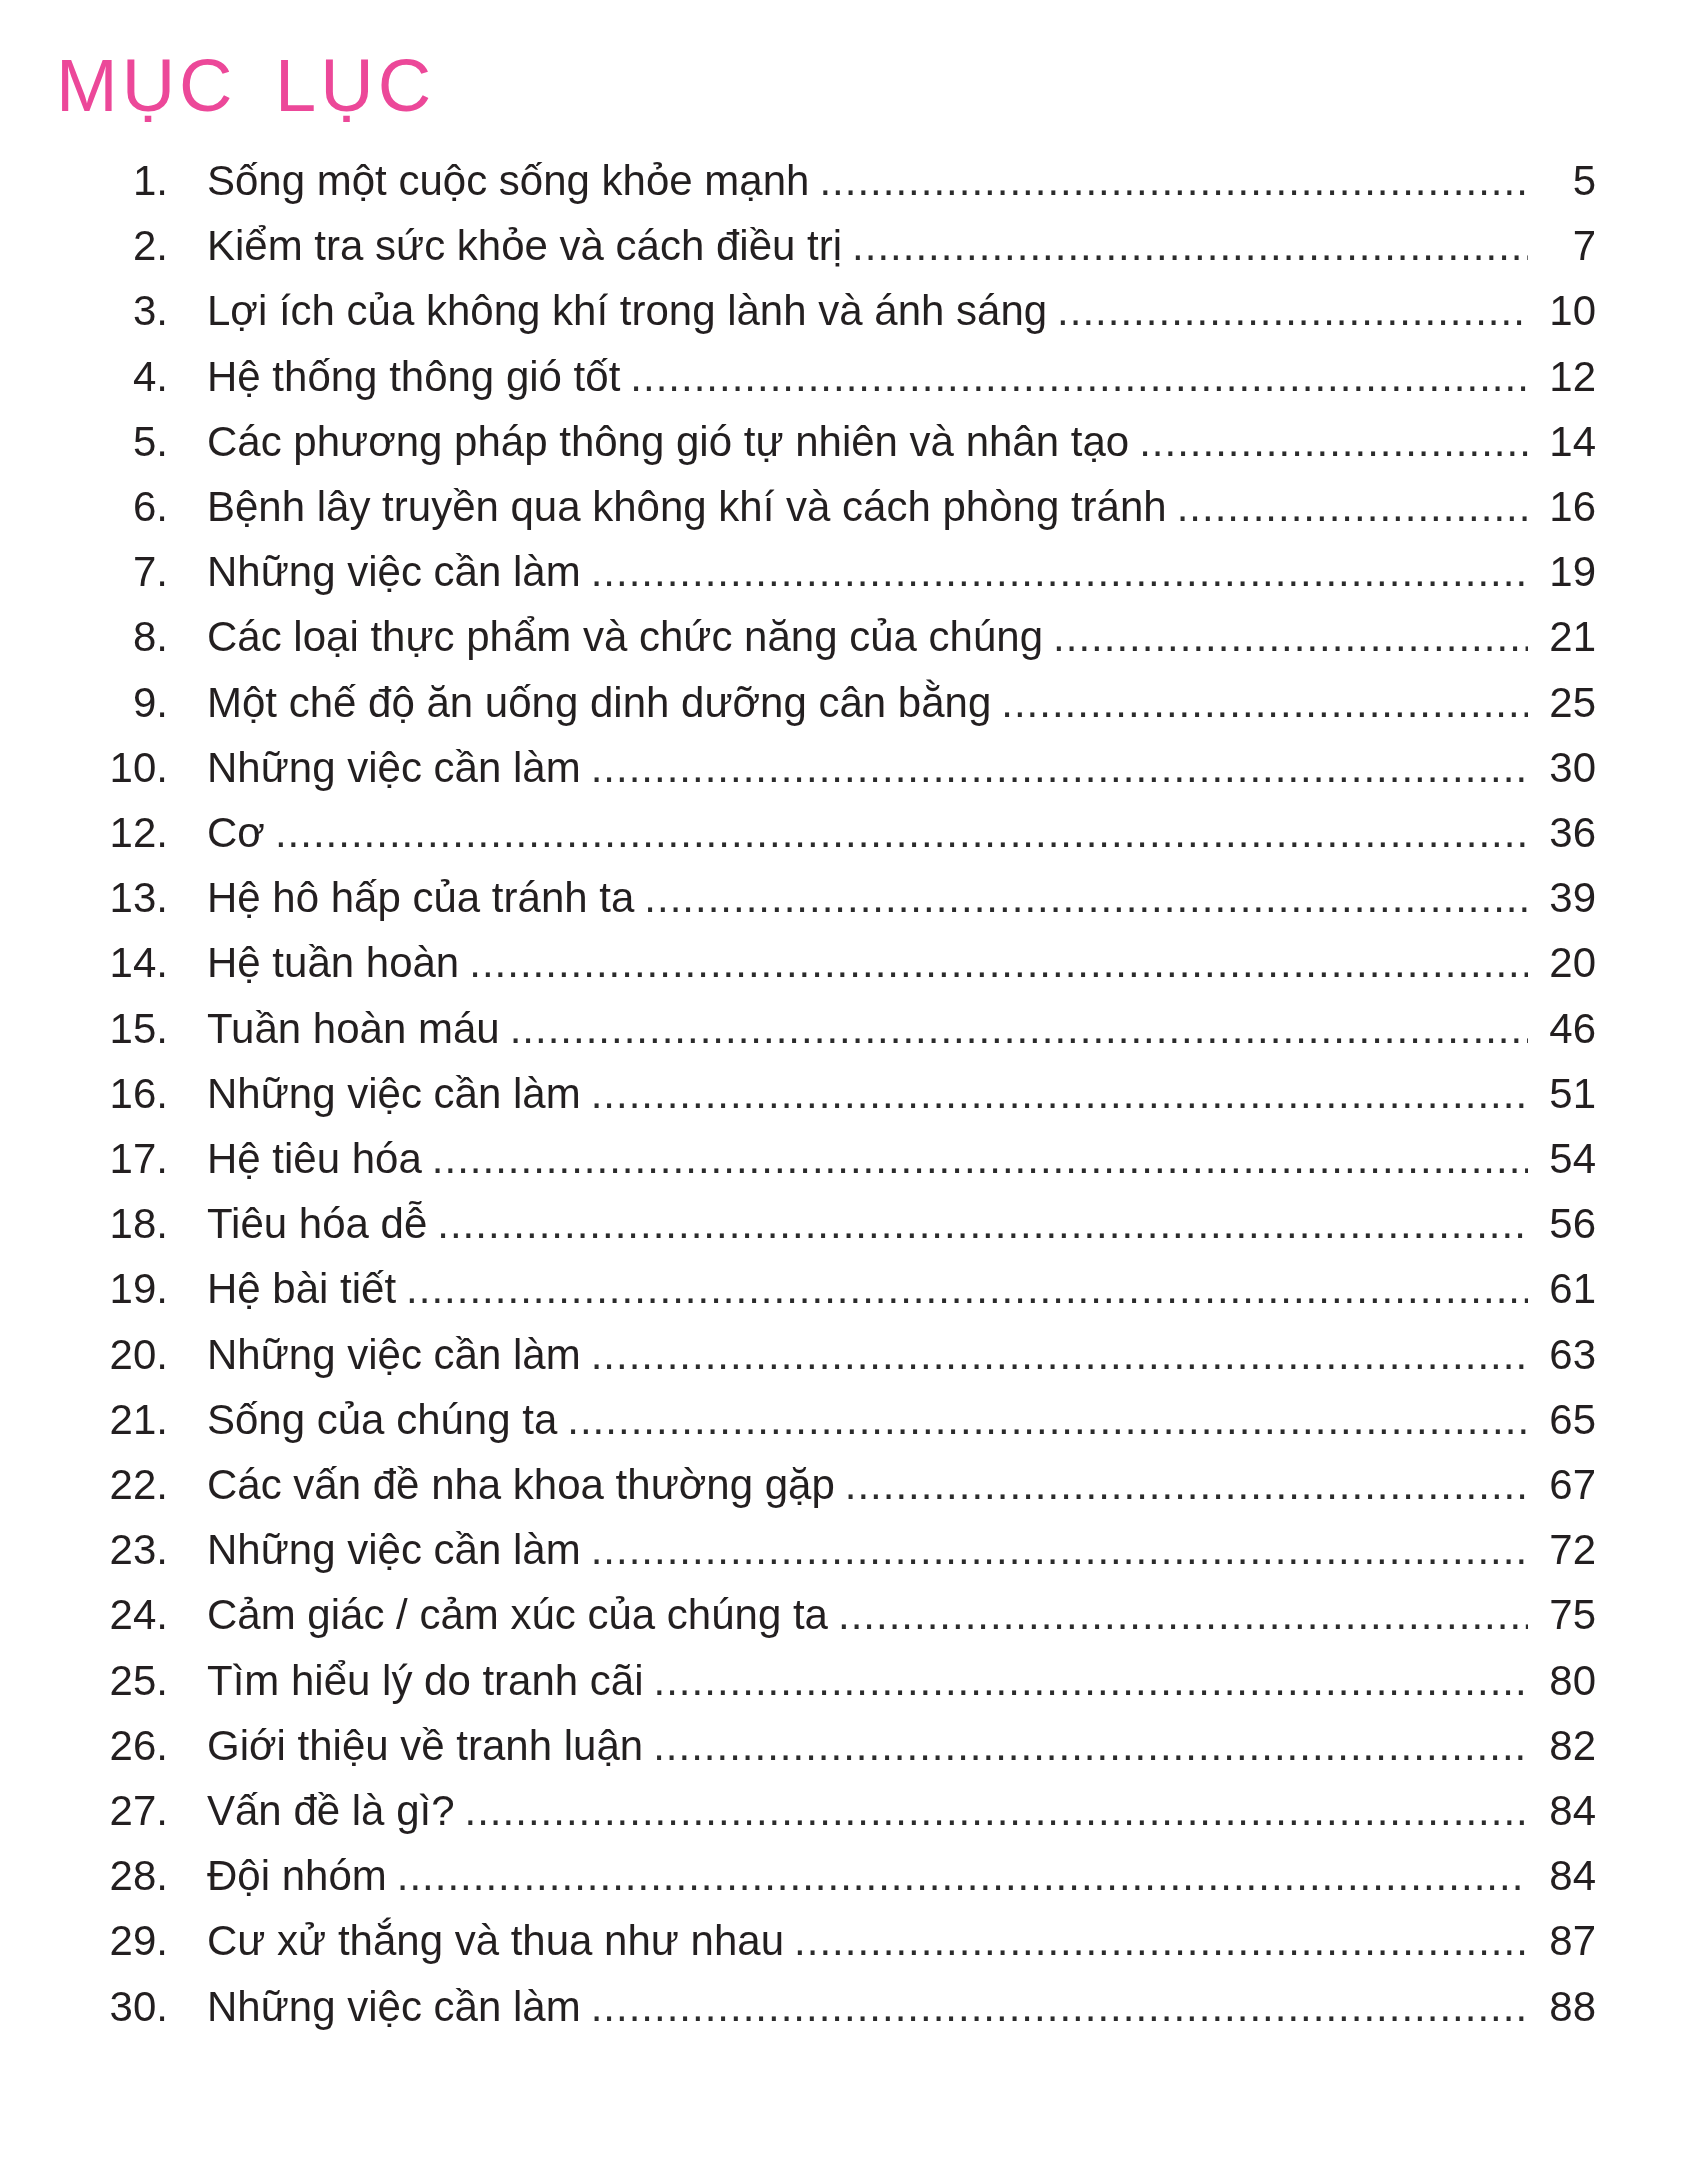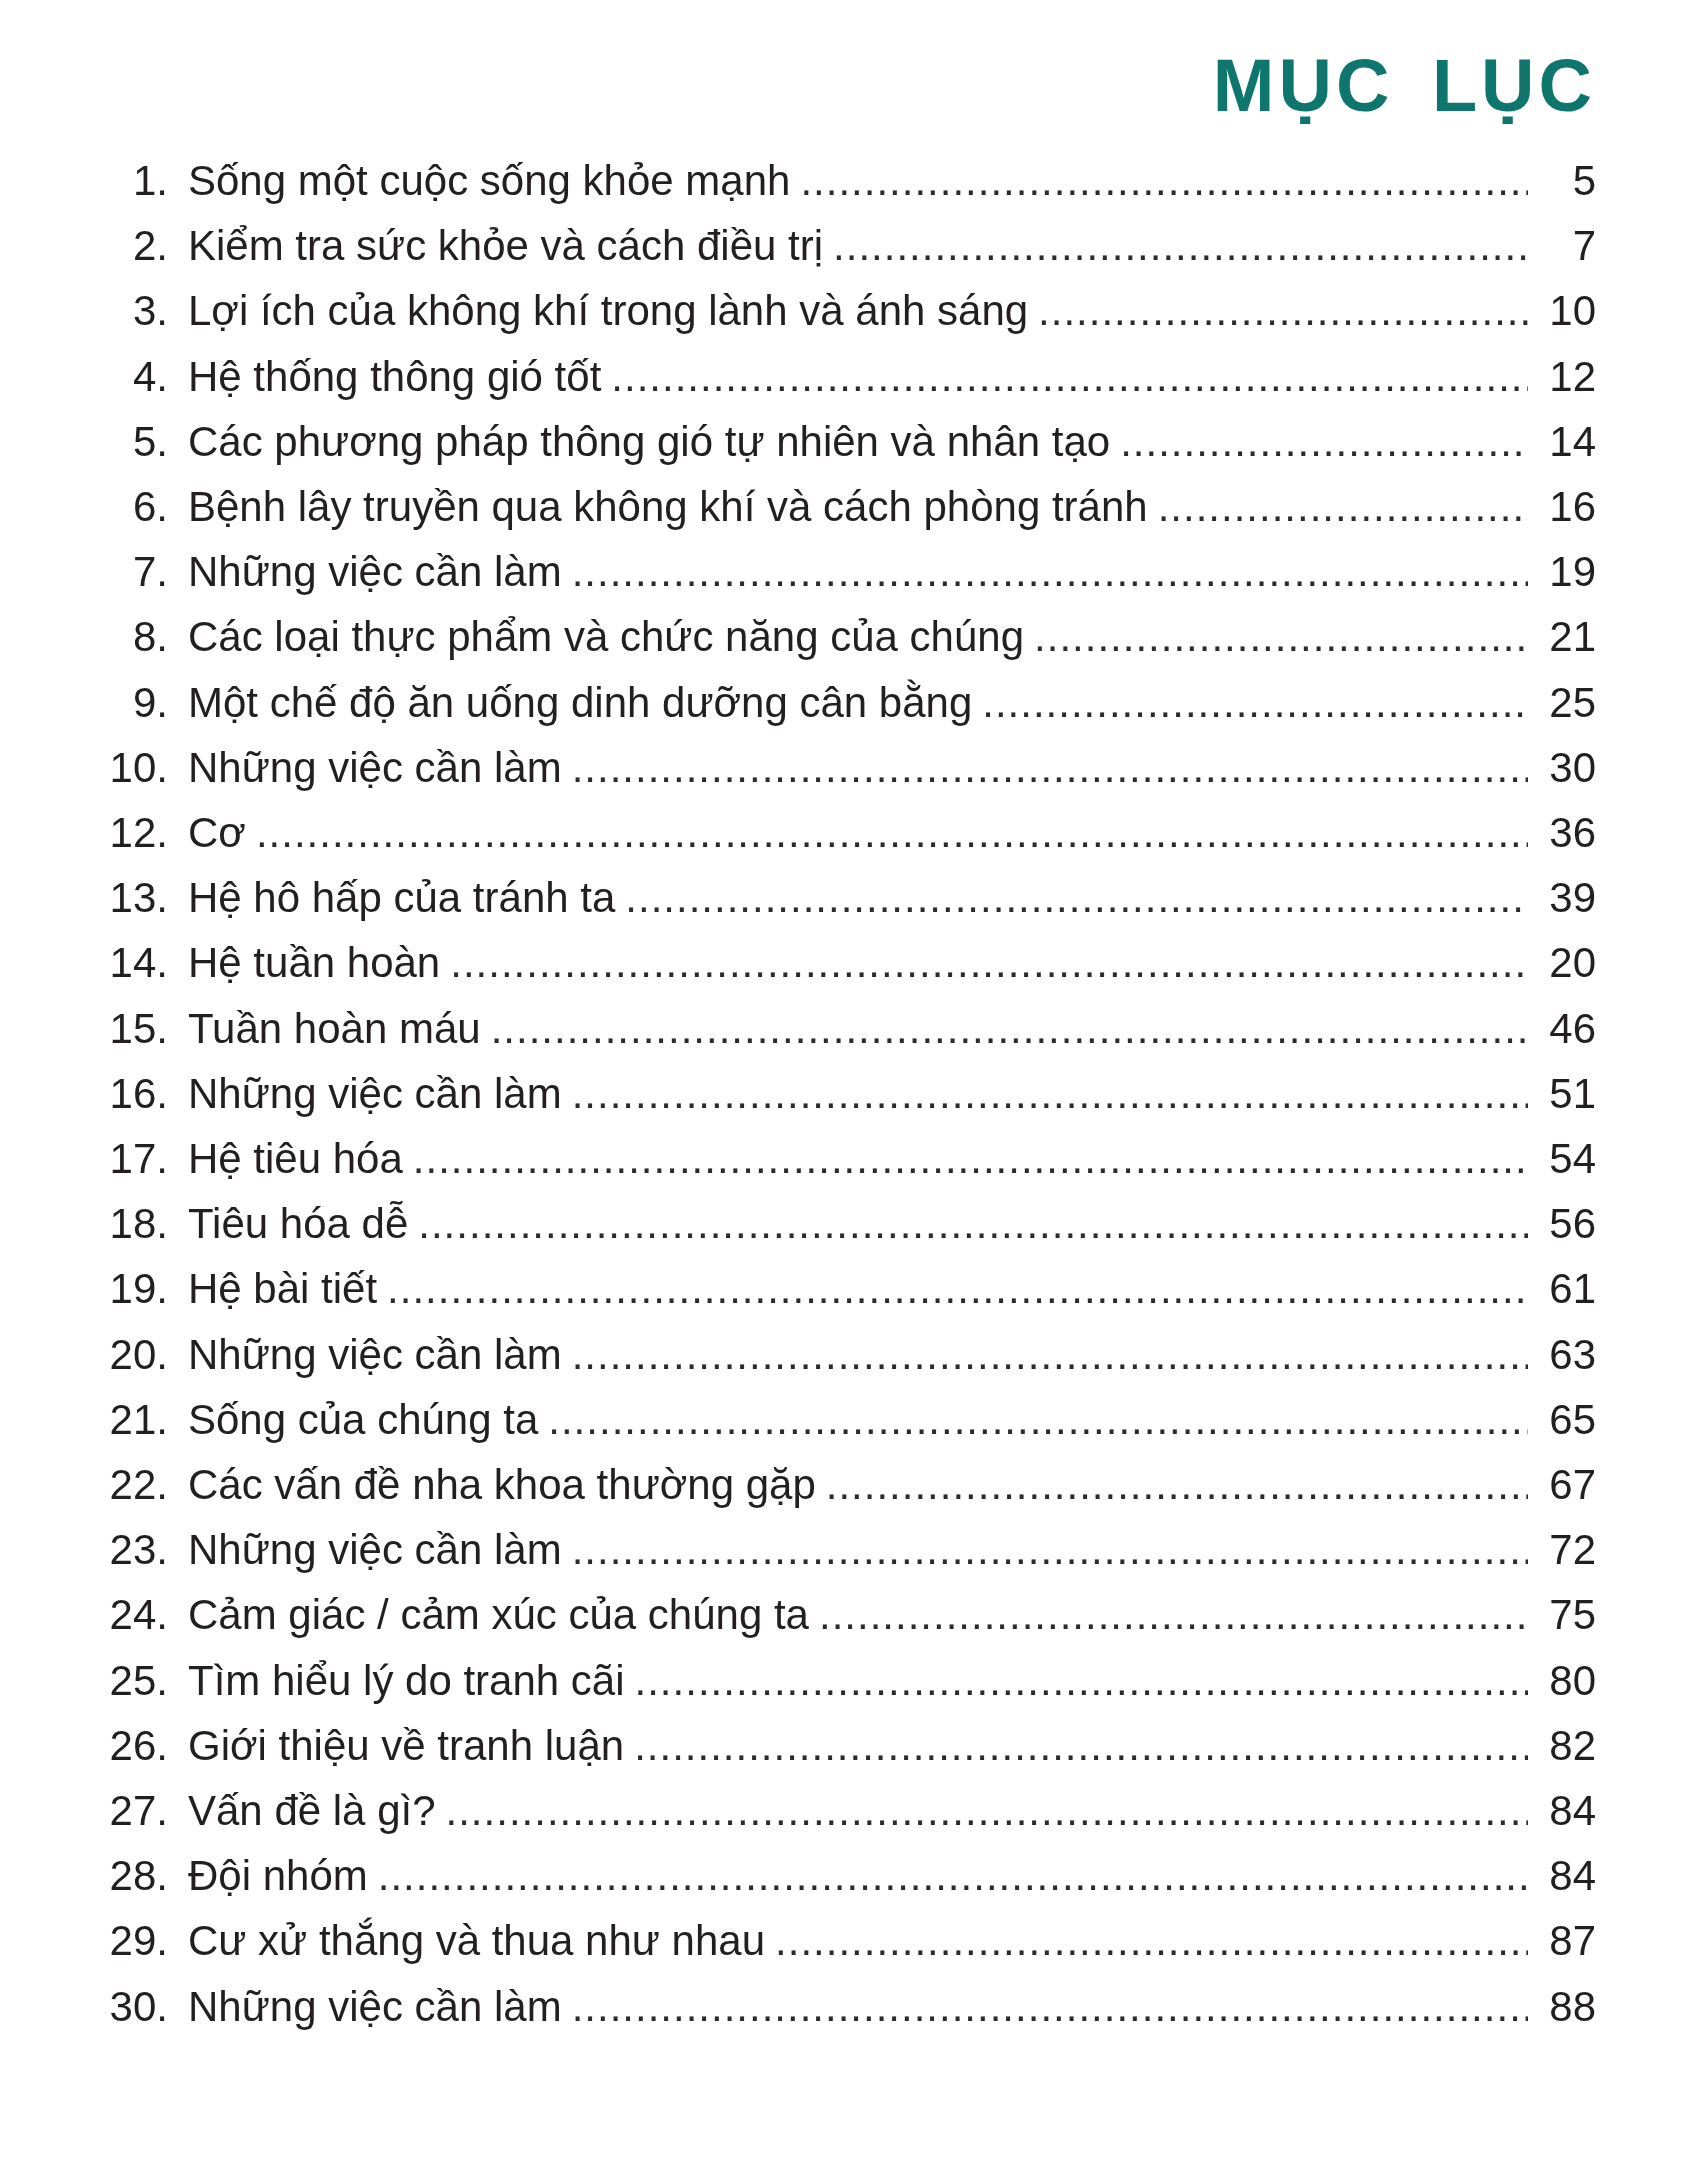--- a/index.html
+++ b/index.html
@@ -15,27 +15,27 @@
     overflow: hidden;
   }
   .page {
     box-sizing: border-box;
     width: 1684px;
     height: 2184px;
     padding: 38px 88px 0 56px;
   }
   .page-title {
     margin: 0;
-    text-align: right;
+    text-align: left;
     font-size: 74px;
-    font-weight: 700;
+    font-weight: 400;
     letter-spacing: 4px;
     word-spacing: 14px;
     line-height: 96px;
-    color: #0f766e;
+    color: #ec4899;
   }
   .toc {
     margin-top: 14px;
   }
   .toc-row {
     display: flex;
     font-size: 42px;
     line-height: 65.2px;
     white-space: nowrap;
   }
@@ -44,21 +44,21 @@
     font-size: 42px;
     line-height: 65.2px;
   }
   .num {
     flex: none;
     width: 112px;
     text-align: right;
   }
   .label {
     flex: none;
-    margin-left: 20px;
+    margin-left: 39px;
   }
   .leader {
     flex: 1 1 auto;
     overflow: hidden;
     margin-left: 10px;
     min-width: 0;
     color: #2b2b2b;
   }
   .leader::after {
     content: "...........................................................................................................................................................................";

